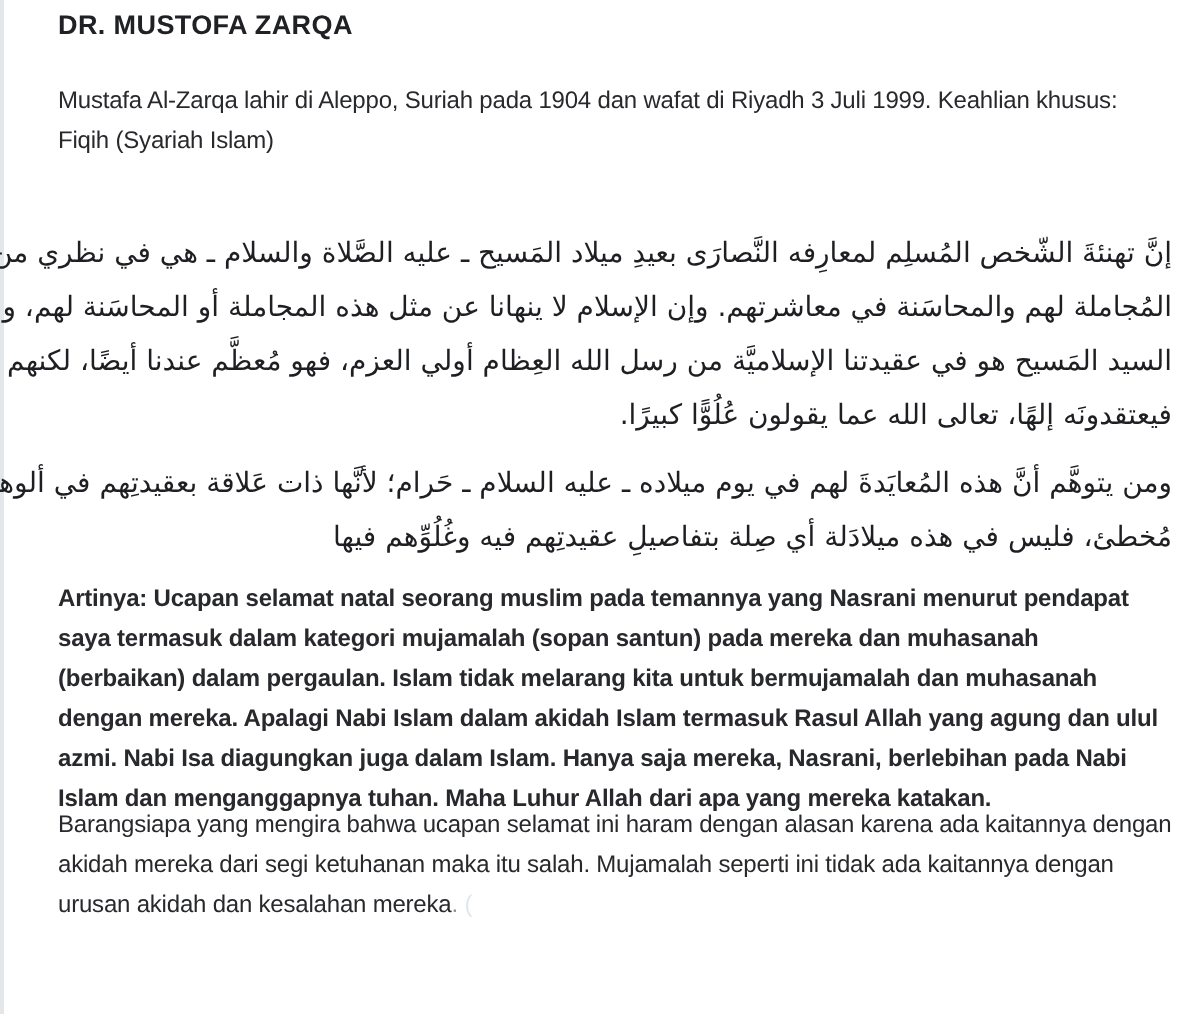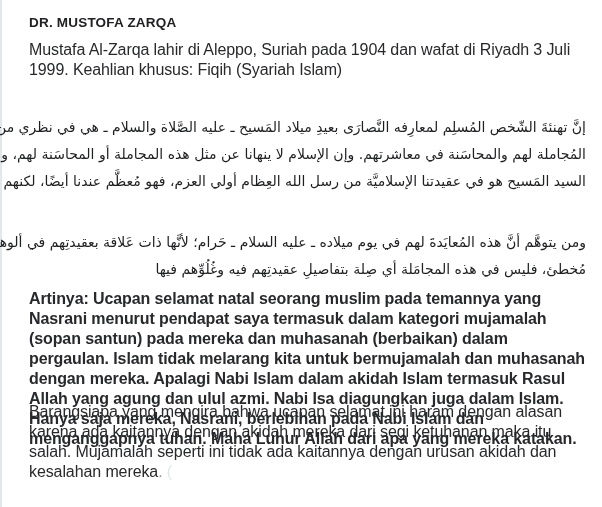--- a/index.html
+++ b/index.html
@@ -24,34 +24,34 @@
     background: #e4e7e9;
   }
   .content {
     position: absolute;
     left: 29px;
     width: 557px;
     top: 0;
   }
   .doc-title {
     position: absolute;
-    top: 14px;
+    top: 4px;
     left: 0;
     width: 557px;
     font-size: 13.5px;
     font-weight: bold;
     letter-spacing: 0.2px;
     line-height: 18px;
     color: #202124;
   }
   .latin-par {
     position: absolute;
     left: 0;
     width: 557px;
-    font-size: 16px;
+    font-size: 12px;
     line-height: 20px;
     color: #28292c;
     letter-spacing: -0.1px;
   }
   .bio { top: 40px; }
   .translation { top: 289px; font-weight: bold; }
   .closing { top: 402px; }
   .arabic-block {
     position: absolute;
     left: 0;
@@ -80,25 +80,26 @@
 <div class="content">
 
   <div class="doc-title">DR. MUSTOFA ZARQA</div>
 
   <div class="latin-par bio">Mustafa Al-Zarqa lahir di Aleppo, Suriah pada 1904 dan wafat di Riyadh 3 Juli 1999. Keahlian khusus: Fiqih (Syariah Islam)</div>
 
   <div class="arabic-block arabic-p1">
     <div class="arabic-line">إنَّ تهنئةَ الشّخص المُسلِم لمعارِفه النَّصارَى بعيدِ ميلاد المَسيح ـ عليه الصَّلاة والسلام ـ هي في نظري من قَبيل</div>
     <div class="arabic-line">المُجاملة لهم والمحاسَنة في معاشرتهم. وإن الإسلام لا ينهانا عن مثل هذه المجاملة أو المحاسَنة لهم، ولا سيَّما أنَّ</div>
     <div class="arabic-line">السيد المَسيح هو في عقيدتنا الإسلاميَّة من رسل الله العِظام أولي العزم، فهو مُعظَّم عندنا أيضًا، لكنهم يُغالُون فيه</div>
+    <div class="arabic-line">فيعتقدونَه إلهًا، تعالى الله عما يقولون عُلُوًّا كبيرًا.</div>
   </div>
 
   <div class="arabic-block arabic-p2">
     <div class="arabic-line">ومن يتوهَّم أنَّ هذه المُعايَدةَ لهم في يوم ميلاده ـ عليه السلام ـ حَرام؛ لأنَّها ذات عَلاقة بعقيدتِهم في ألوهيَّته فهو</div>
-    <div class="arabic-line">مُخطئ، فليس في هذه المجامَلة أي صِلة بتفاصيلِ عقيدتِهم فيه وغُلُوِّهم فيها</div>
+    <div class="arabic-line">مُخطئ، فليس في هذه ميلادَلة أي صِلة بتفاصيلِ عقيدتِهم فيه وغُلُوِّهم فيها</div>
   </div>
 
   <div class="latin-par translation">Artinya: Ucapan selamat natal seorang muslim pada temannya yang Nasrani menurut pendapat saya termasuk dalam kategori mujamalah (sopan santun) pada mereka dan muhasanah (berbaikan) dalam pergaulan. Islam tidak melarang kita untuk bermujamalah dan muhasanah dengan mereka. Apalagi Nabi Islam dalam akidah Islam termasuk Rasul Allah yang agung dan ulul azmi. Nabi Isa diagungkan juga dalam Islam. Hanya saja mereka, Nasrani, berlebihan pada Nabi Islam dan menganggapnya tuhan. Maha Luhur Allah dari apa yang mereka katakan.</div>
 
   <div class="latin-par closing">
     <span>Barangsiapa yang mengira bahwa ucapan selamat ini haram dengan alasan karena ada kaitannya dengan akidah mereka dari segi ketuhanan maka itu salah. Mujamalah seperti ini tidak ada kaitannya dengan urusan akidah dan kesalahan mereka</span><span class="fade-dot">.</span><span class="fade-paren"> (</span>
   </div>
 
 </div>
 

